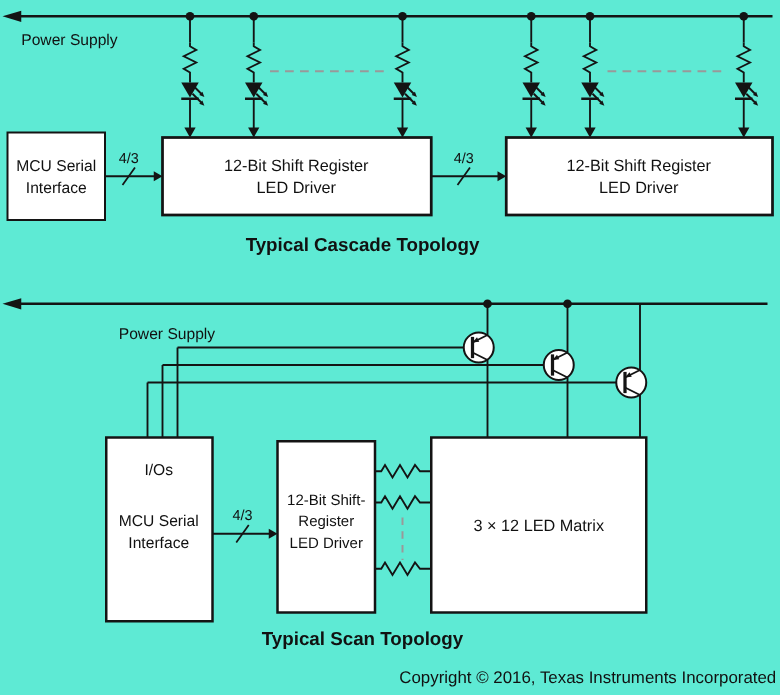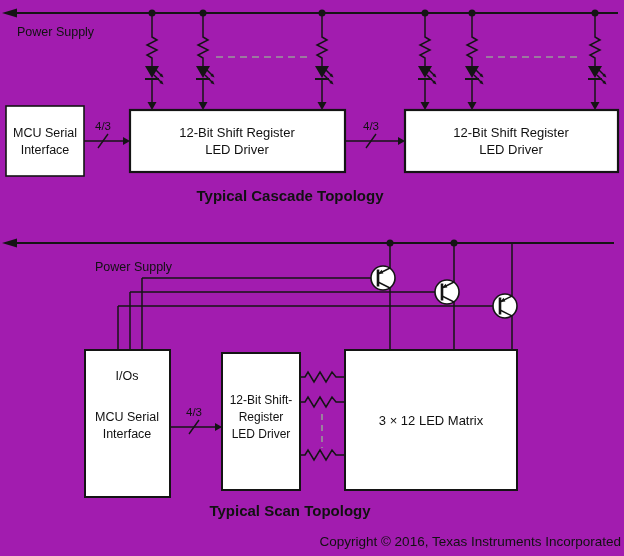--- a/index.html
+++ b/index.html
@@ -1,20 +1,20 @@
 <!DOCTYPE html>
 <html><head>
 <meta charset="utf-8">
 <style>
   html, body { margin: 0; padding: 0; background: #ffffff; }
   #stage {
     position: relative;
     width: 624px;
     height: 556px;
-    background: #a21caf;
+    background: #5eead4;
     font-family: "Liberation Sans", sans-serif;
     overflow: hidden;
   }
   svg text {
     font-family: "Liberation Sans", sans-serif;
     fill: #111111;
   }
   .t-box   { font-size: 13px; }
   .t-box-s { font-size: 12px; }
   .t-lbl   { font-size: 12.5px; }

